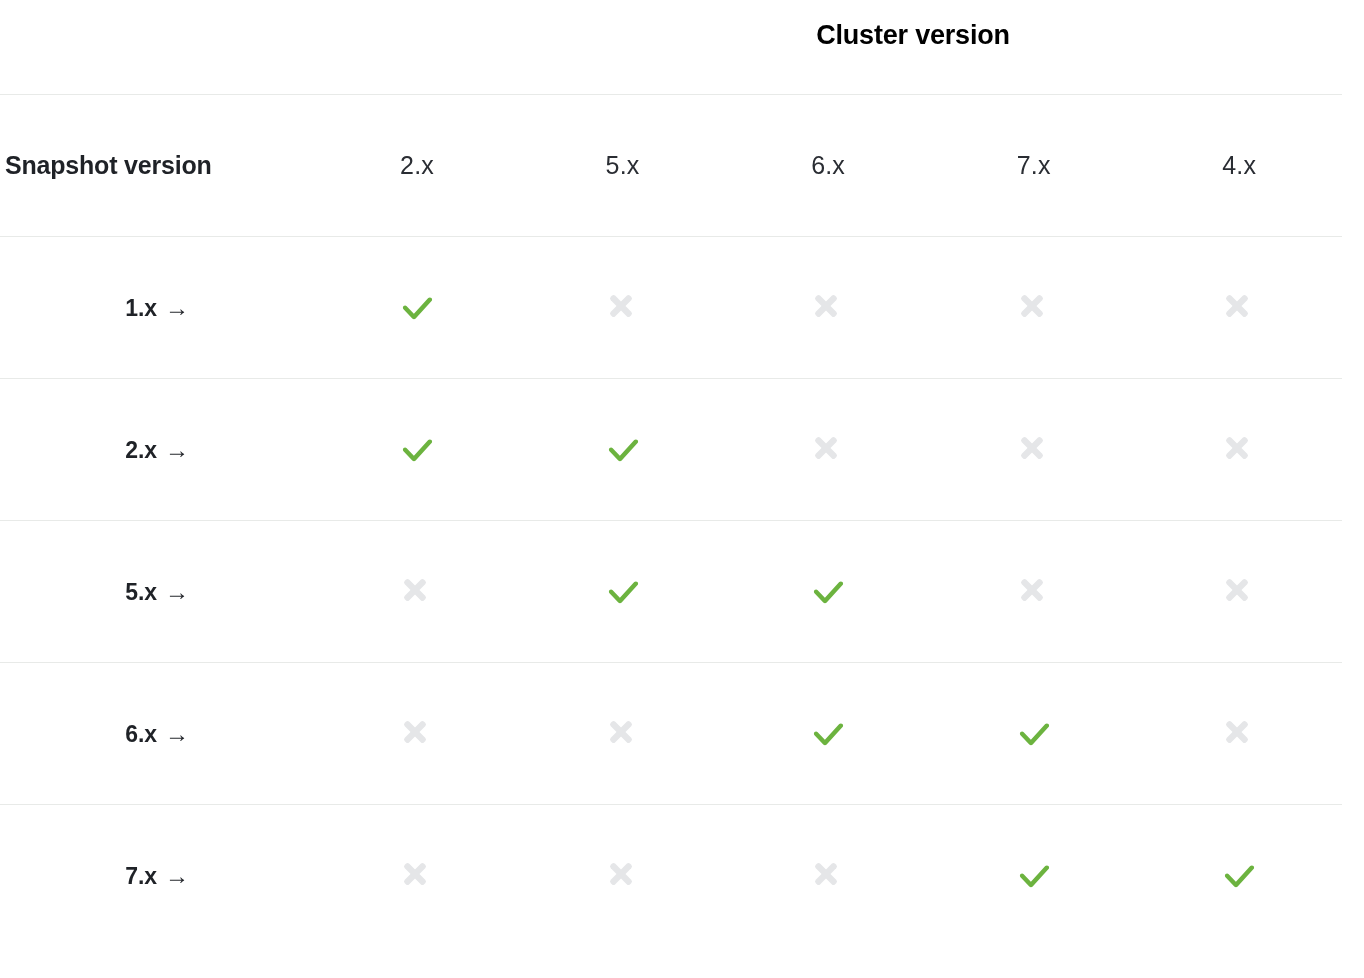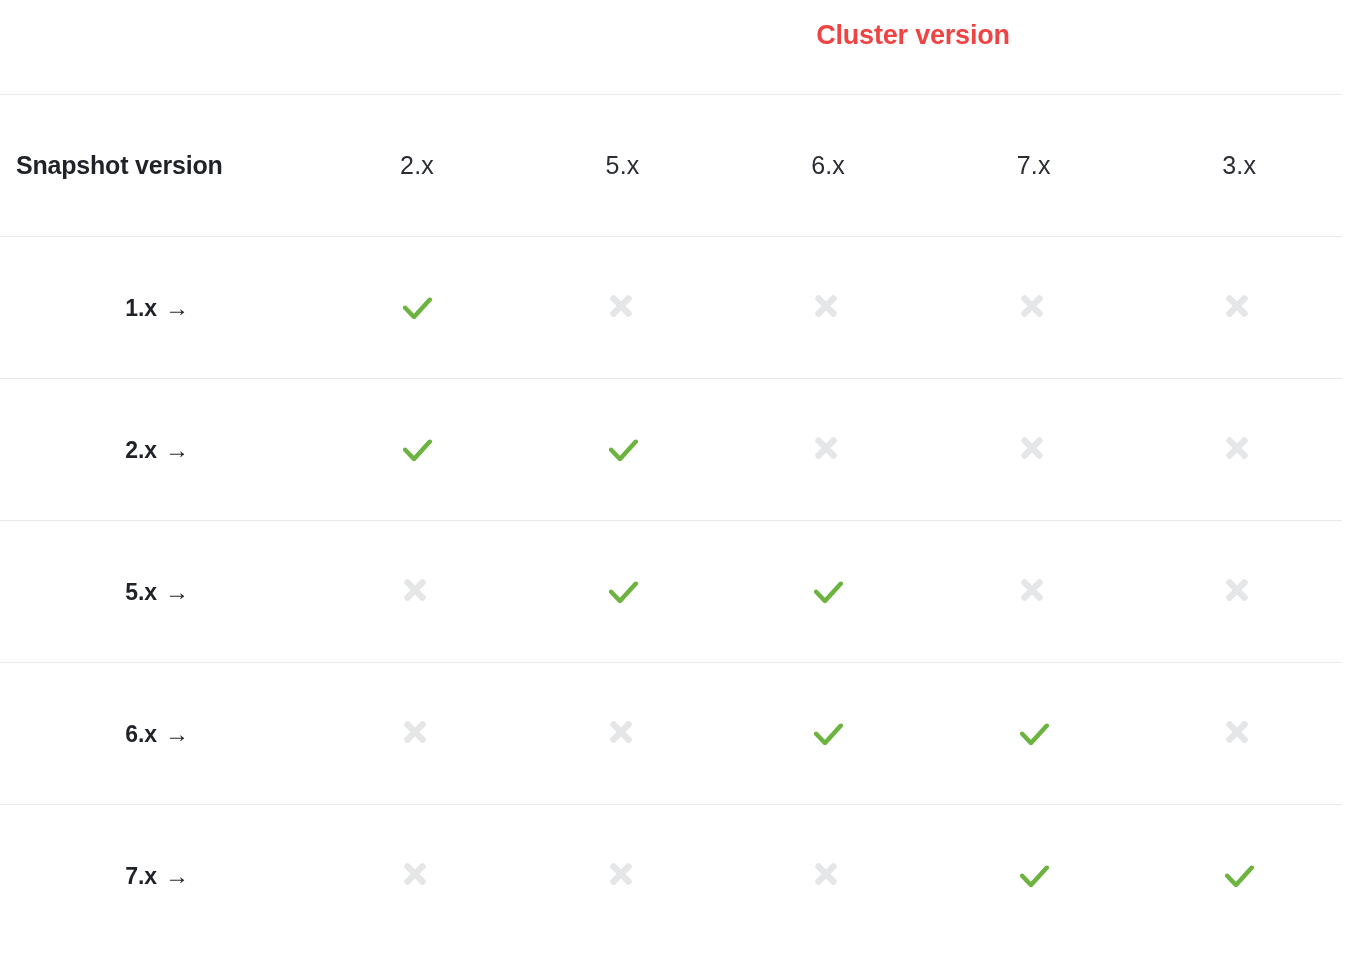--- a/index.html
+++ b/index.html
@@ -32,37 +32,37 @@
     display: flex;
     align-items: flex-start;
   }
   .title-spacer { width: 498px; flex: none; }
   .title-cell {
     flex: 1 1 auto;
     text-align: center;
     font-size: 27px;
     font-weight: bold;
     letter-spacing: -0.2px;
-    color: #ef4444;
+    color: #000000;
     padding-top: 20px;
     padding-right: 14px;
   }
 
   
   .matrix {
     position: absolute;
     left: 0;
     top: 94px;
     width: 1342px;
     border-collapse: collapse;
     table-layout: fixed;
   }
   .matrix tr { border-top: 1px solid #e8eae8; }
   .matrix th, .matrix td {
-    padding: 16px;
+    padding: 5px;
     vertical-align: middle;
   }
 
   col.c-label { width: 266px; }
   col.c-col   { width: 174px; }
 
   
   .head-row { height: 142px; }
   .head-snapshot {
     text-align: left;
@@ -134,21 +134,21 @@
         <col class="c-col">
         <col class="c-col">
     </colgroup>
     <thead>
       <tr class="head-row">
         <th class="head-snapshot">Snapshot version</th>
         <th class="head-ver">2.x</th>
         <th class="head-ver">5.x</th>
         <th class="head-ver">6.x</th>
         <th class="head-ver">7.x</th>
-        <th class="head-ver">3.x</th>
+        <th class="head-ver">4.x</th>
       </tr>
     </thead>
     <tbody id="matrix-body">
         <tr class="data-row">
           <th class="row-label"><span>1.x</span><span class="arrow">→</span></th>
           <td class="cell-mark"><span class="icon icon-check"><svg viewBox="0 0 36 36" xmlns="http://www.w3.org/2000/svg" aria-hidden="true">
                 <path fill="#6cb33f" d="M33.3 7.4c.9.9.9 2.4.1 3.3L16.6 29.2c-.5.5-1.1.8-1.8.8-.7 0-1.3-.3-1.8-.8l-9.3-9.9c-.9-.9-.8-2.4.1-3.3.9-.9 2.4-.8 3.3.1l7.6 8.1L29.9 7.5c.9-.9 2.4-1 3.4-.1z"></path>
               </svg></span></td>
           <td class="cell-mark"><span class="icon icon-cross"><svg viewBox="0 0 32 32" xmlns="http://www.w3.org/2000/svg" aria-hidden="true">
                 <g fill="#e5e6e8">

